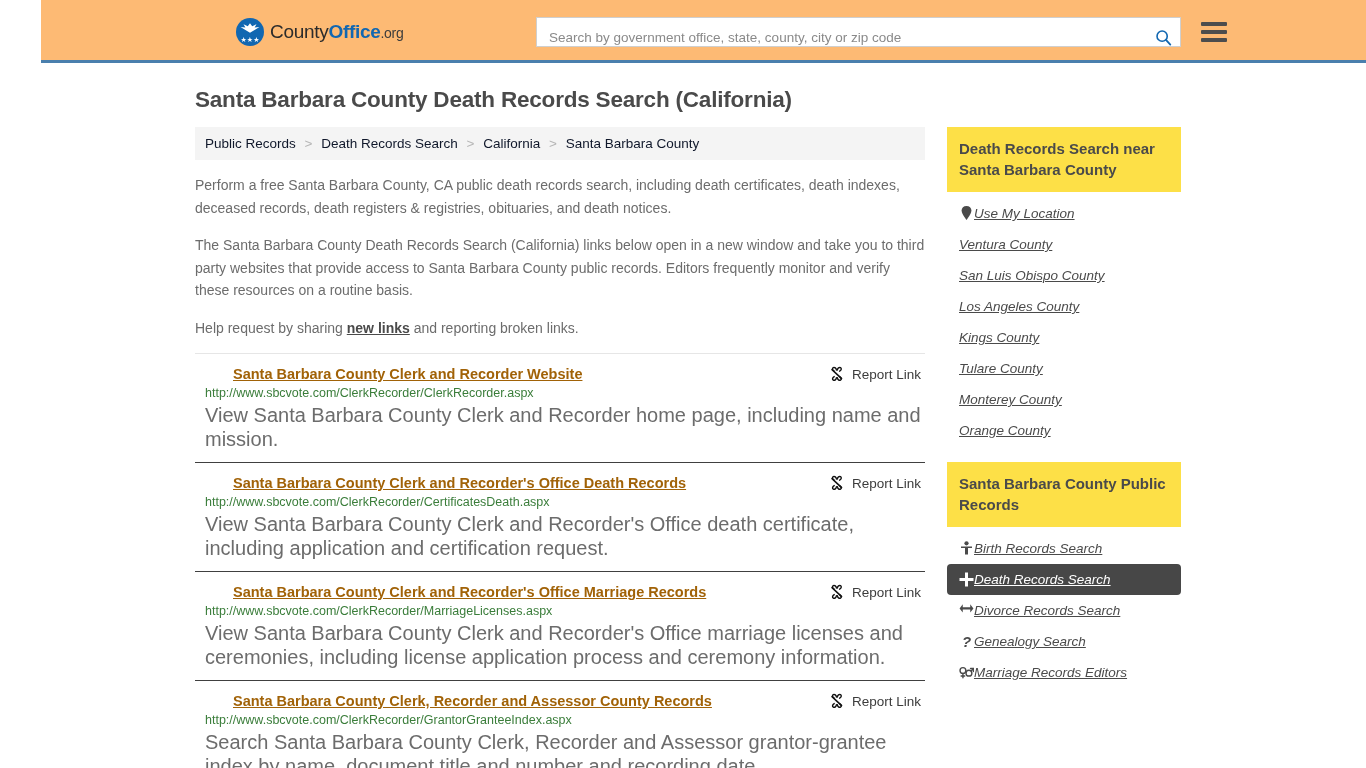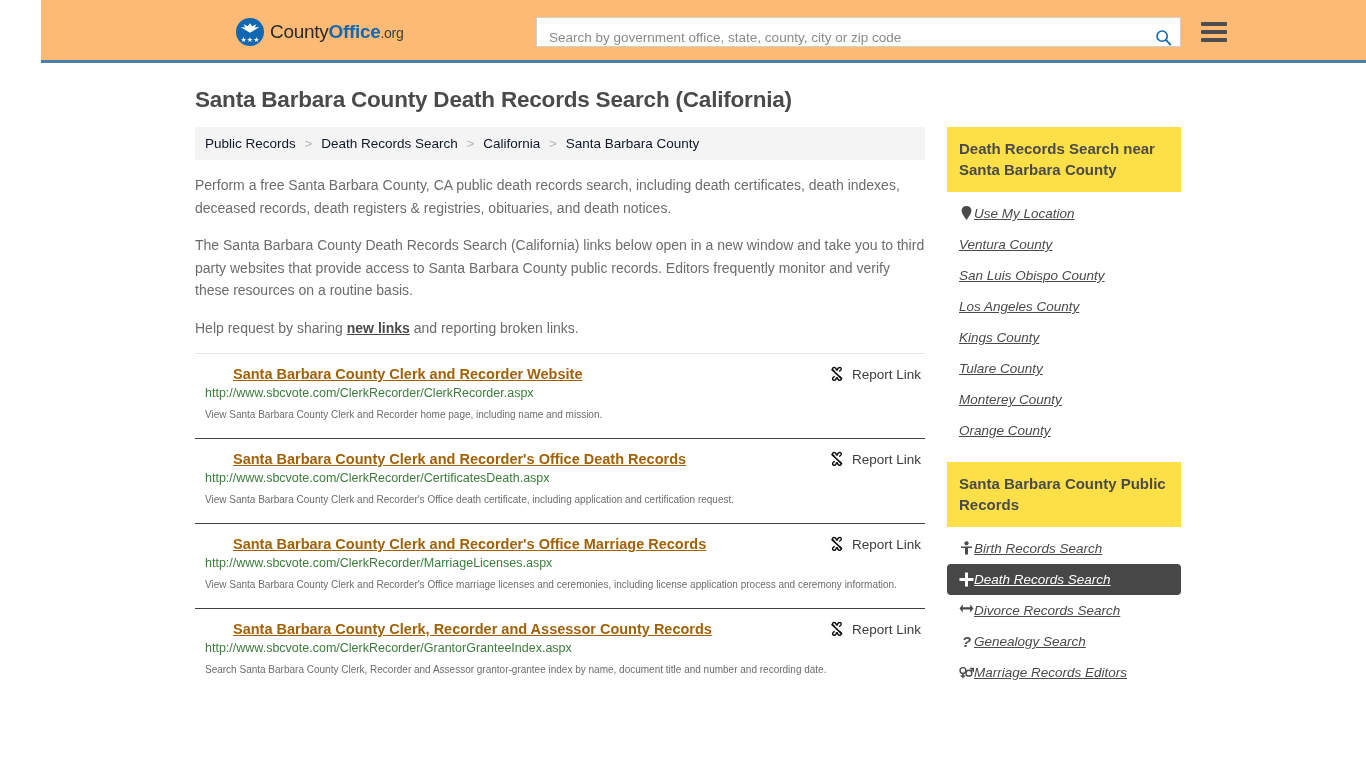--- a/index.html
+++ b/index.html
@@ -175,21 +175,21 @@
   .report-link .rl-text { font-size: 13.5px; color: #3c3c3c; }
   .unlink-icon { width: 16px; height: 16px; flex: 0 0 auto; }
   .result-url {
     margin-top: 4px;
     font-size: 12.5px;
     color: #3a7d3a;
     word-break: break-all;
   }
   .result-desc {
     margin-top: 3px;
-    font-size: 10px;
+    font-size: 20px;
     line-height: 24px;
     color: #6c6c6c;
   }
 
   
   .card { margin-bottom: 16px; }
   .card-head {
     background: #fde047;
     padding: 11px 12px 12px 12px;
     font-size: 15px;

